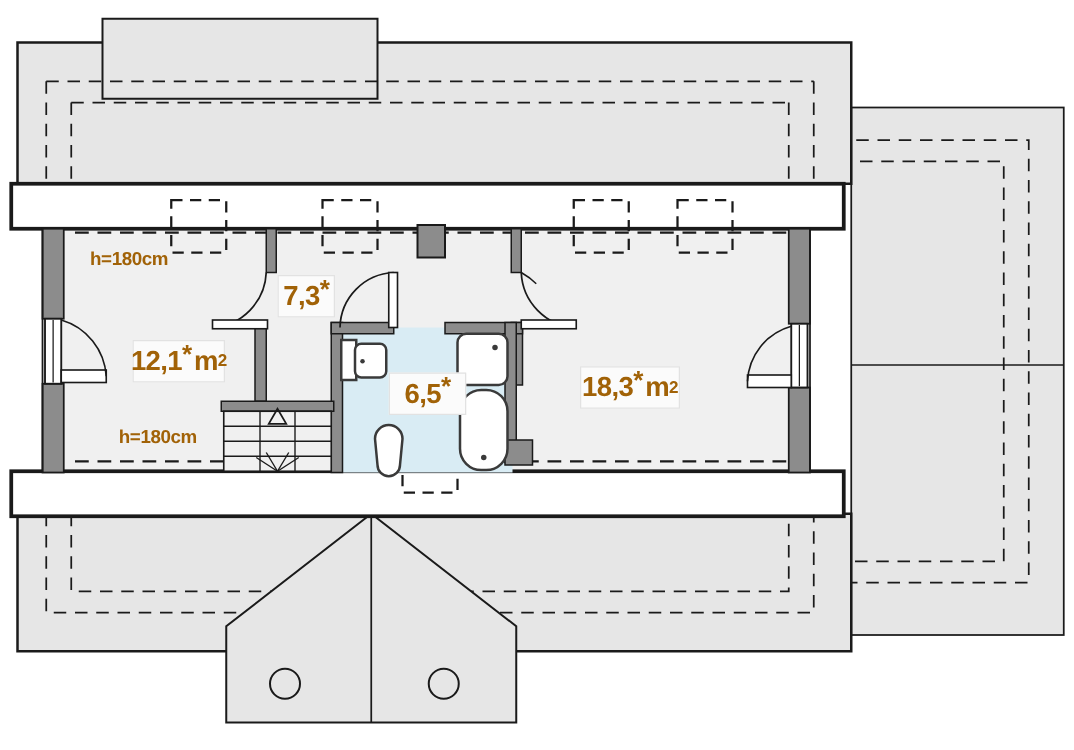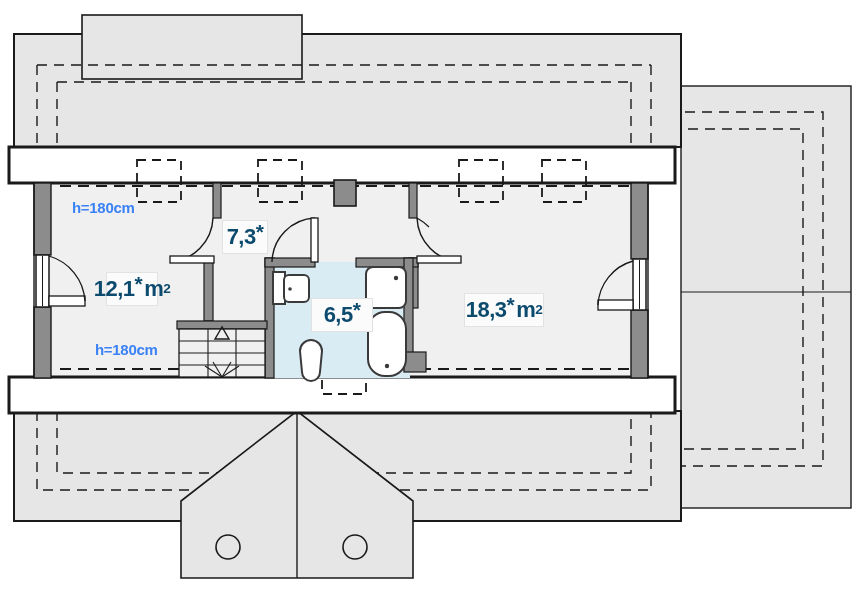--- a/index.html
+++ b/index.html
@@ -21,21 +21,21 @@
     left: 0;
     top: 0;
     width: 859px;
     height: 600px;
     display: block;
   }
   .area-label {
     position: absolute;
     background: #fbfbfb;
     border: 1px solid #e2e2e2;
-    color: #0c4a6e;
+    color: #a16207;
     font-family: "Liberation Sans Narrow", "Liberation Sans", sans-serif;
     font-weight: bold;
     letter-spacing: -0.5px;
     line-height: 1;
     white-space: nowrap;
     display: flex;
     align-items: center;
     justify-content: center;
     box-sizing: border-box;
   }
@@ -46,21 +46,21 @@
   }
   .area-label .star {
     font-size: 0.95em;
     vertical-align: super;
     line-height: 0;
     position: relative;
     top: -0.25em;
   }
   .h-label {
     position: absolute;
-    color: #3b82f6;
+    color: #a16207;
     font-family: "Liberation Sans Narrow", "Liberation Sans", sans-serif;
     font-weight: bold;
     font-size: 15px;
     letter-spacing: -0.3px;
     white-space: nowrap;
     background: transparent;
   }
 </style>
 </head>
 <body>
@@ -227,21 +227,21 @@
       <path d="M 417 218 Q 424 222 429 227" fill="none" stroke="#1a1a1a" stroke-width="1.2"></path>
     </g>
 
     <g>
       <line x1="34" y1="183" x2="34" y2="378" stroke="#1a1a1a" stroke-width="1.4"></line>
       <line x1="648" y1="183" x2="648" y2="378" stroke="#1a1a1a" stroke-width="1.4"></line>
     </g>
 
   </svg>
 
-  <div class="area-label" style="left:106px; top:272px; width:52px; height:34px; font-size:22px;">
+  <div class="area-label" style="left:106px; top:272px; width:74px; height:34px; font-size:22px;">
     <span>12,1</span>
       <span class="star">*</span>
       <span style="margin-left:2px;">m</span>
       <sup>2</sup>
   </div>
 
   <div class="area-label" style="left:222px; top:220px; width:46px; height:34px; font-size:22px;">
     <span>7,3</span>
       <span class="star">*</span>
   </div>

